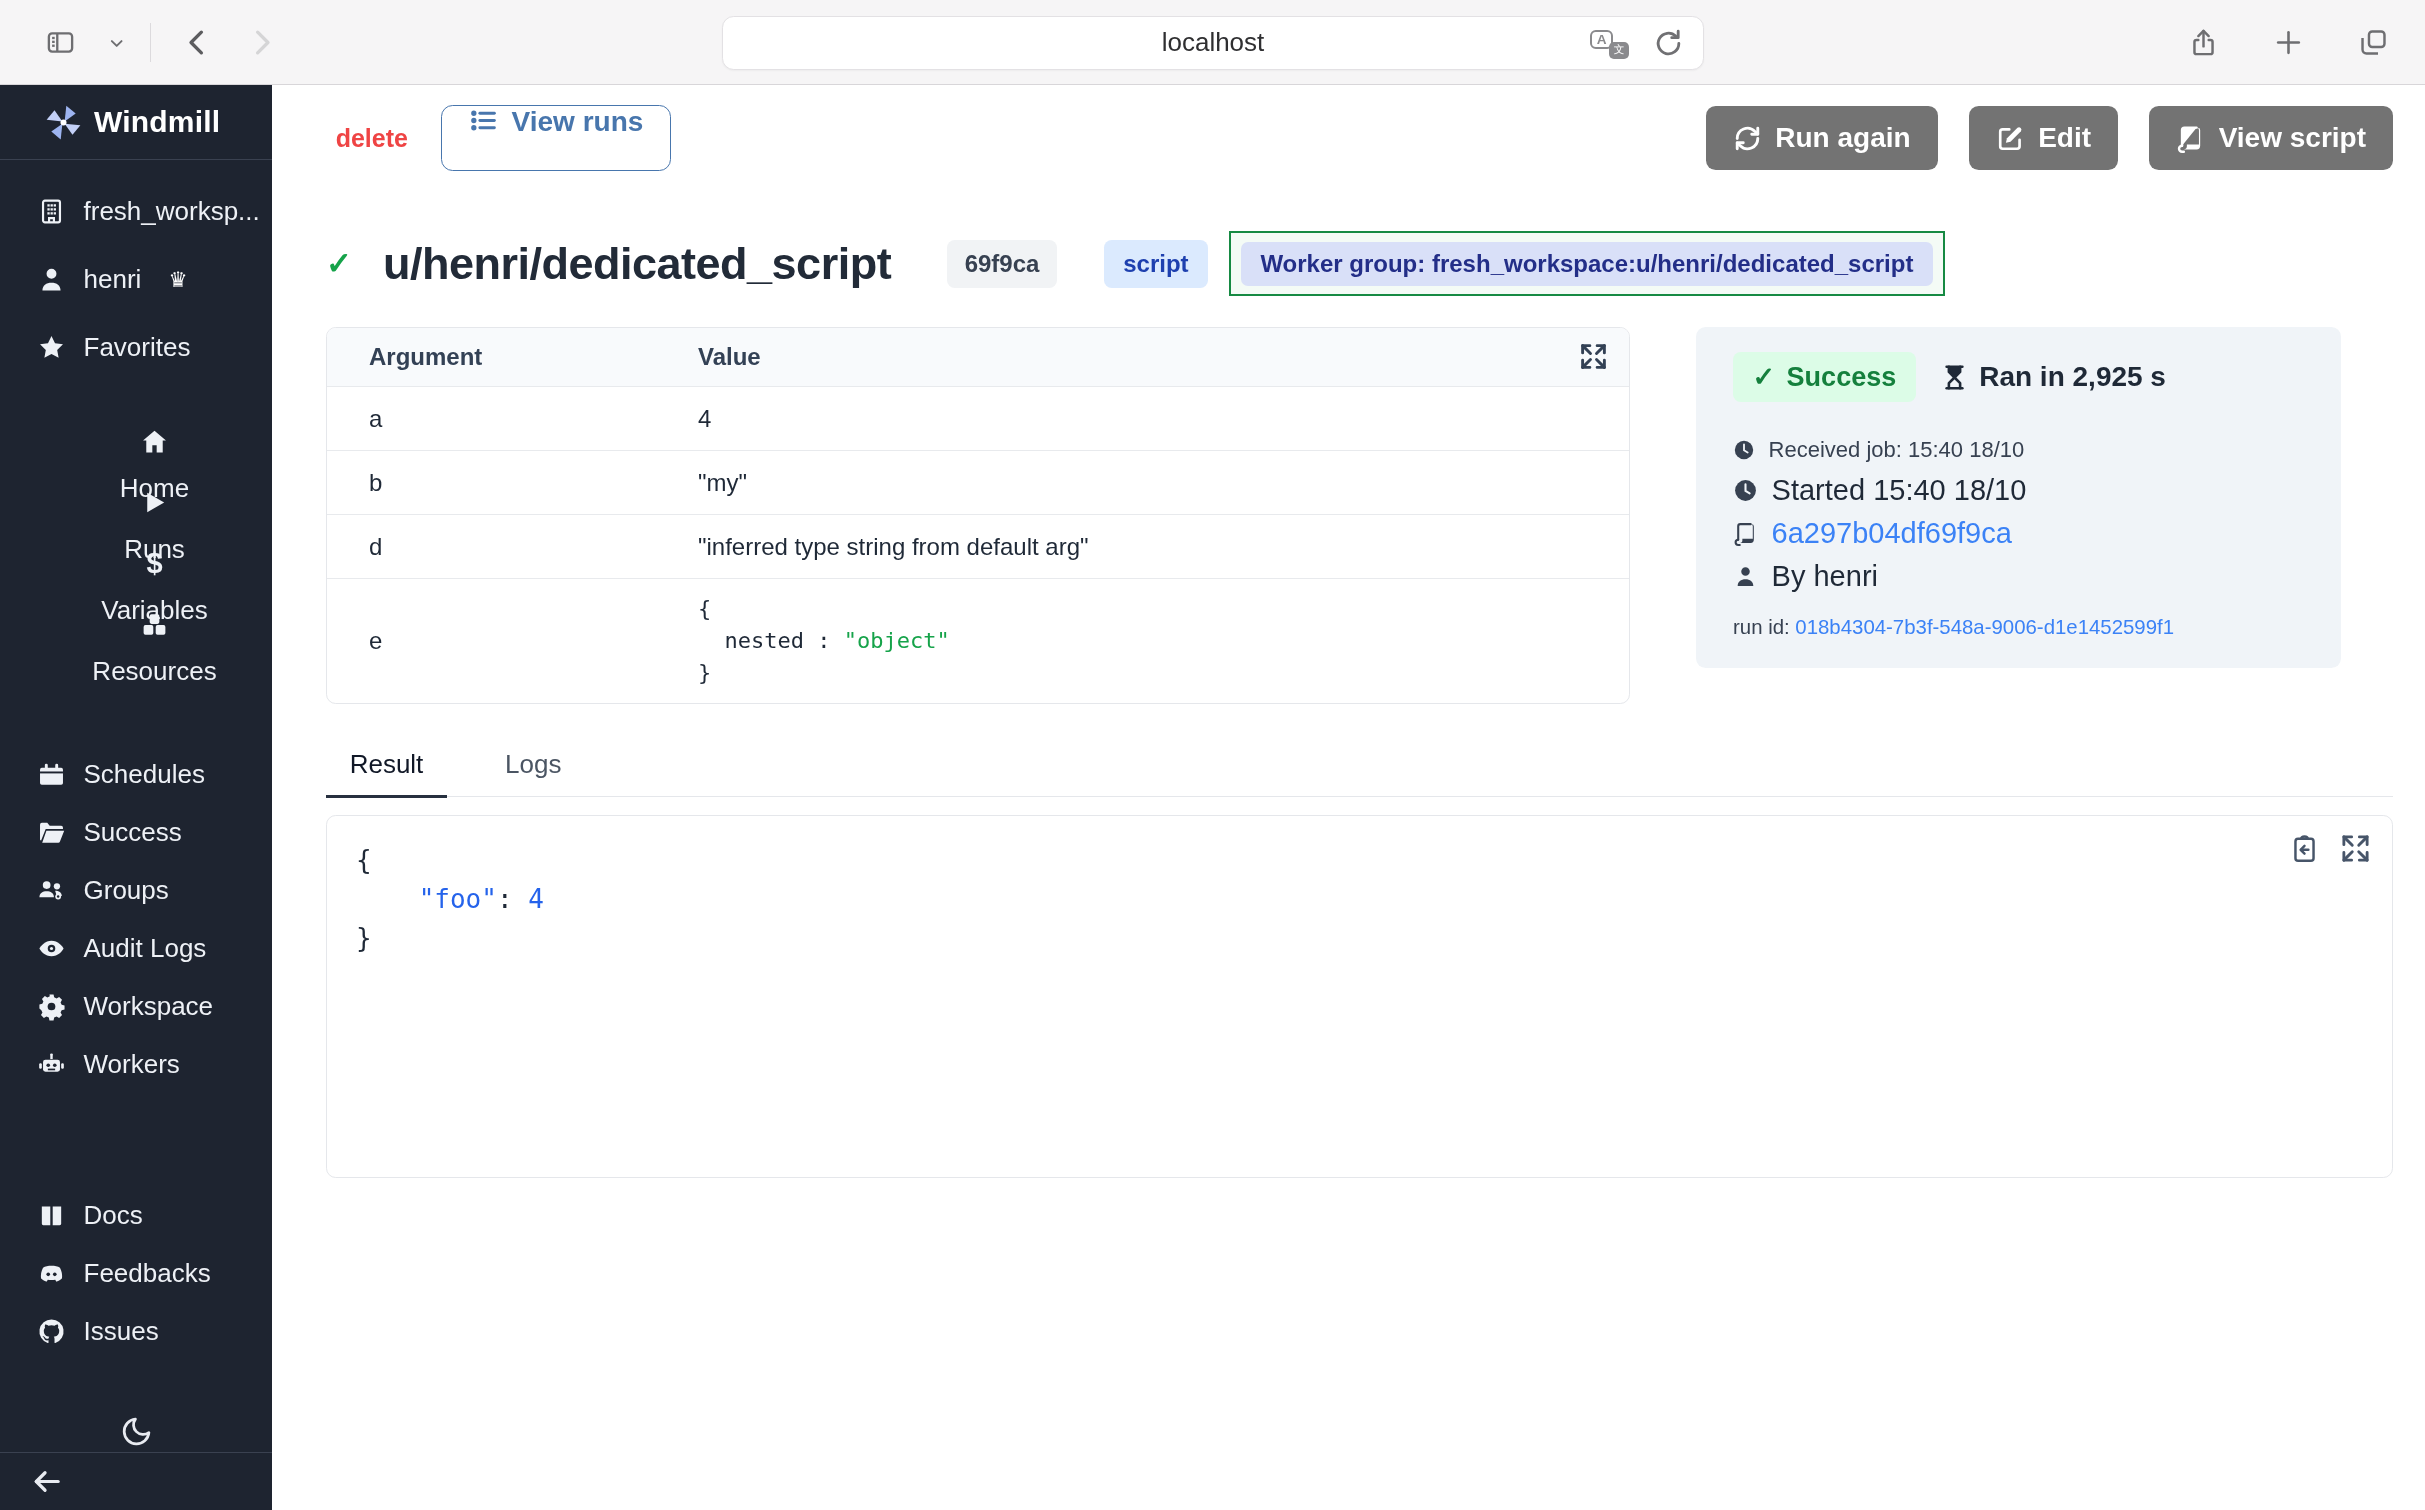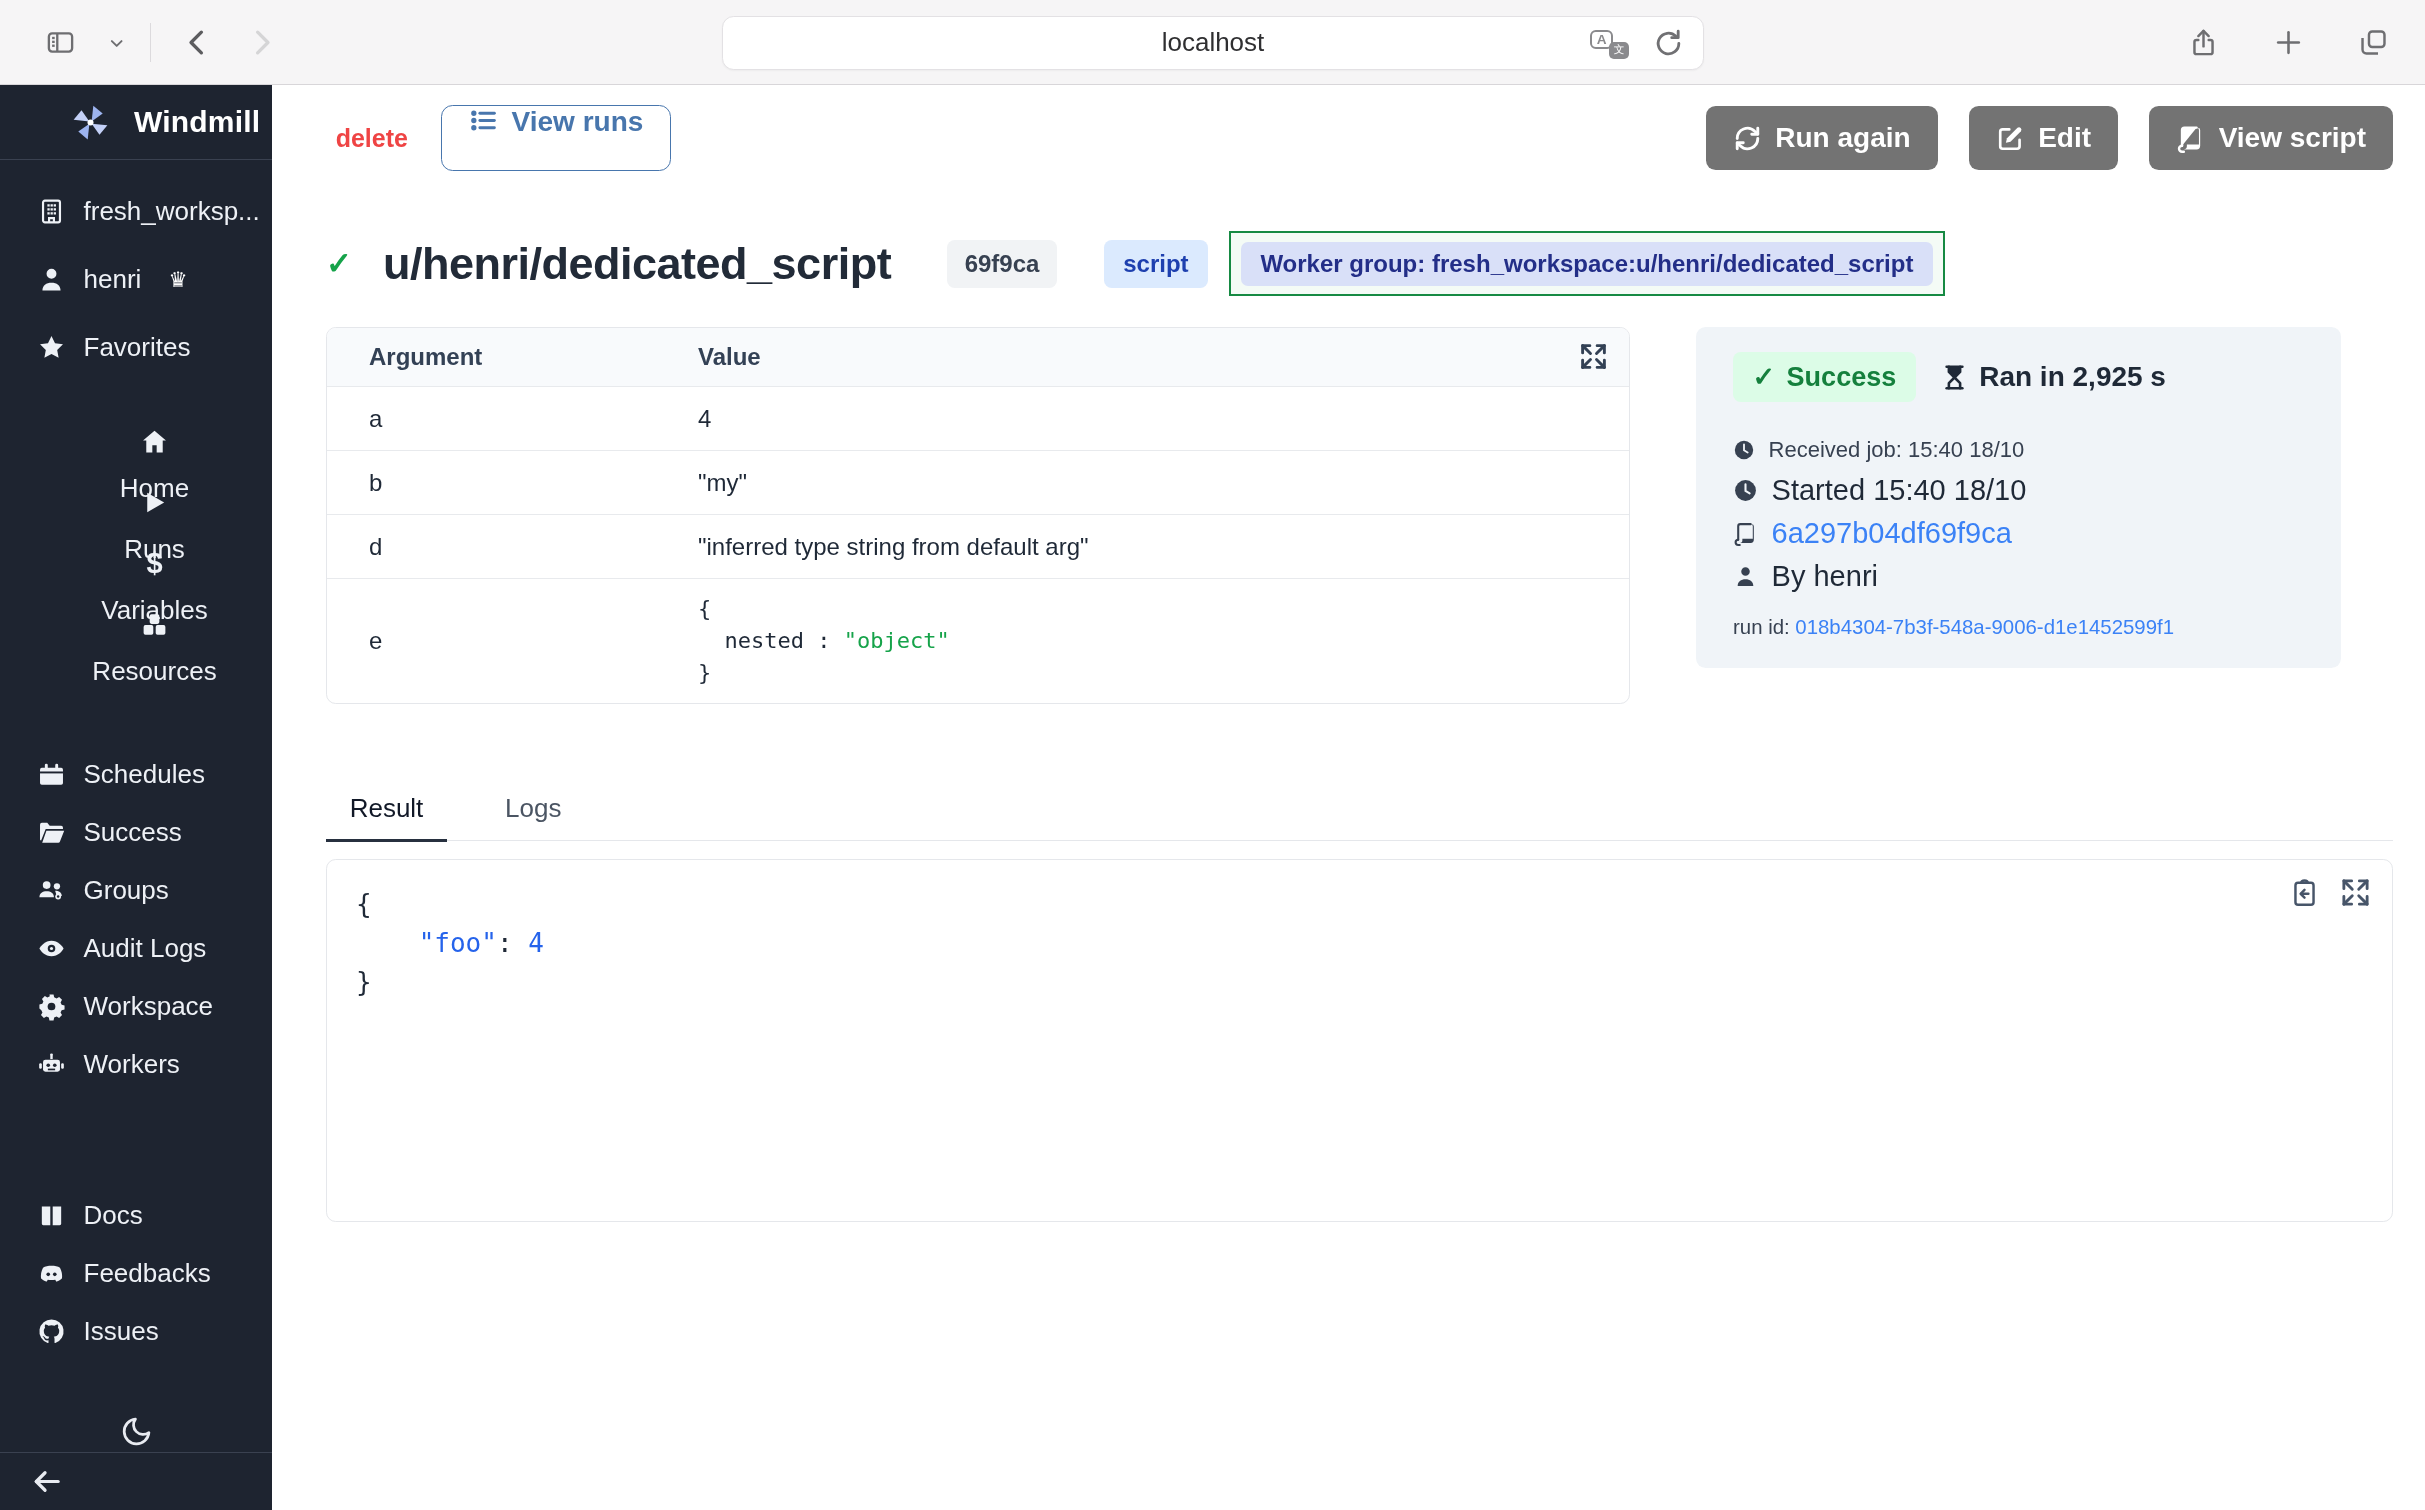--- a/index.html
+++ b/index.html
@@ -22,21 +22,21 @@
   .tb-a { position:absolute; left:0; top:1.9px; width:23px; height:19.4px; border:2.3px solid #8a8a8d; border-radius:5.8px;
     color:#8a8a8d; font-size:13.6px; font-weight:bold; display:flex; align-items:center; justify-content:center; background:#fff; }
   .tb-b { position:absolute; right:0; bottom:0; width:20.4px; height:17.5px; background:#8a8a8d; border-radius:4.9px;
     color:#fff; font-size:10.7px; display:flex; align-items:center; justify-content:center; }
 
   
   .app { display:flex; height:1425px; }
 
   
   .sidebar { width:272px; background:#1e2430; color:#e8ebf1; display:flex; flex-direction:column; flex:none; }
-  .logo-row { height:82px; display:flex; align-items:center; gap:21px; padding-left:68px; }
+  .logo-row { height:82px; display:flex; align-items:center; gap:8px; padding-left:41px; }
   .logo-mark { width:45px; height:45px; }
   .logo-text { font-size:30px; font-weight:bold; color:#fff; letter-spacing:0.2px; }
   .side-div { border-top:1px solid #3a4150; margin:0; }
   .side-group { display:flex; flex-direction:column; }
   .side-item { display:flex; align-items:center; gap:17.5px; padding-left:37px; cursor:pointer; }
   .side-item .sicon { width:29px; height:29px; flex:none; display:flex; align-items:center; justify-content:center; }
   .side-item .sicon svg { width:29px; height:29px; }
   .side-label { font-size:26px; font-weight:500; color:#eef1f6; white-space:nowrap; }
   .crown { font-size:21.3px; margin-left:9.7px; color:#fff; }
   .g-top { margin-top:17.5px; }
@@ -97,21 +97,21 @@
   .job-line { display:flex; align-items:center; gap:13.6px; }
   .job-line svg { flex:none; }
   .received { margin-top:35px; font-size:22px; color:#374151; }
   .started { margin-top:11.6px; font-size:29px; color:#1f2937; }
   .job-hash { margin-top:9.7px; font-size:29px; color:#3b82f6; cursor:pointer; }
   .byline { margin-top:9.7px; font-size:29px; color:#1f2937; }
   .runid-row { margin-top:23px; font-size:20.4px; color:#374151; }
   .runid-link { color:#3b82f6; cursor:pointer; }
 
   
-  .tabs-row { margin-top:89px; display:flex; border-bottom:1px solid #e5e7eb; }
+  .tabs-row { margin-top:45px; display:flex; border-bottom:1px solid #e5e7eb; }
   .tab { font-size:26px; padding-bottom:15.5px; cursor:pointer; }
   .tab-active { width:121px; text-align:center; color:#111827; border-bottom:3.9px solid #27303f; margin-bottom:-1.9px; }
   .tab-idle { margin-left:58px; color:#4b5563; }
   .result-card { margin-top:17.5px; width:2067px; height:363px; border:1px solid #e5e7eb; border-radius:9.7px; position:relative;
     padding:25px 29px; }
   .result-json { font-family:"DejaVu Sans Mono", monospace; font-size:26px; line-height:39px; color:#1f2937; white-space:pre; }
   .json-blue { color:#2563eb; }
   .result-icons { position:absolute; right:21.3px; top:17.5px; display:flex; gap:19.4px; color:#475569; }
   .result-icons .ric { width:31px; height:31px; cursor:pointer; }
   .result-icons svg { width:31px; height:31px; }

